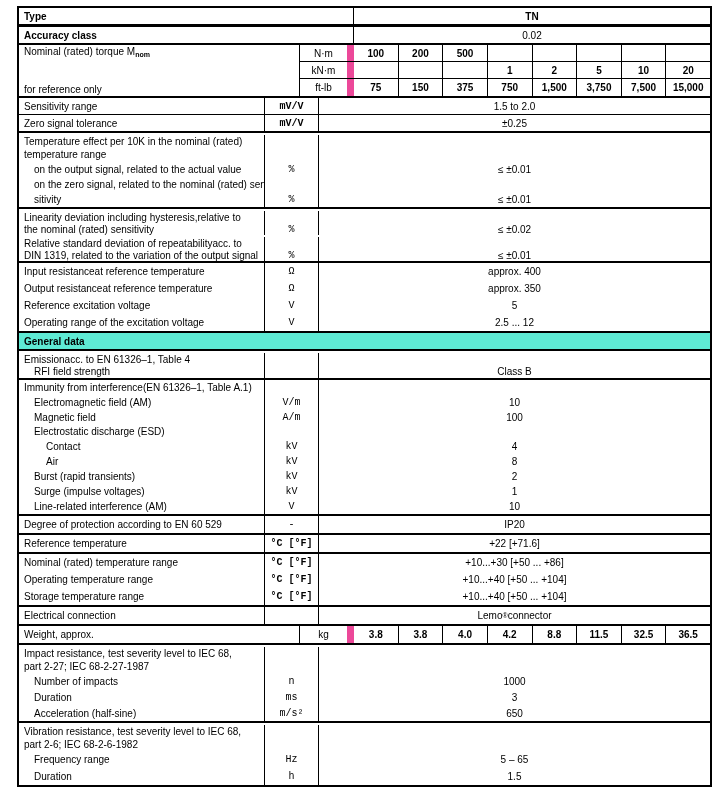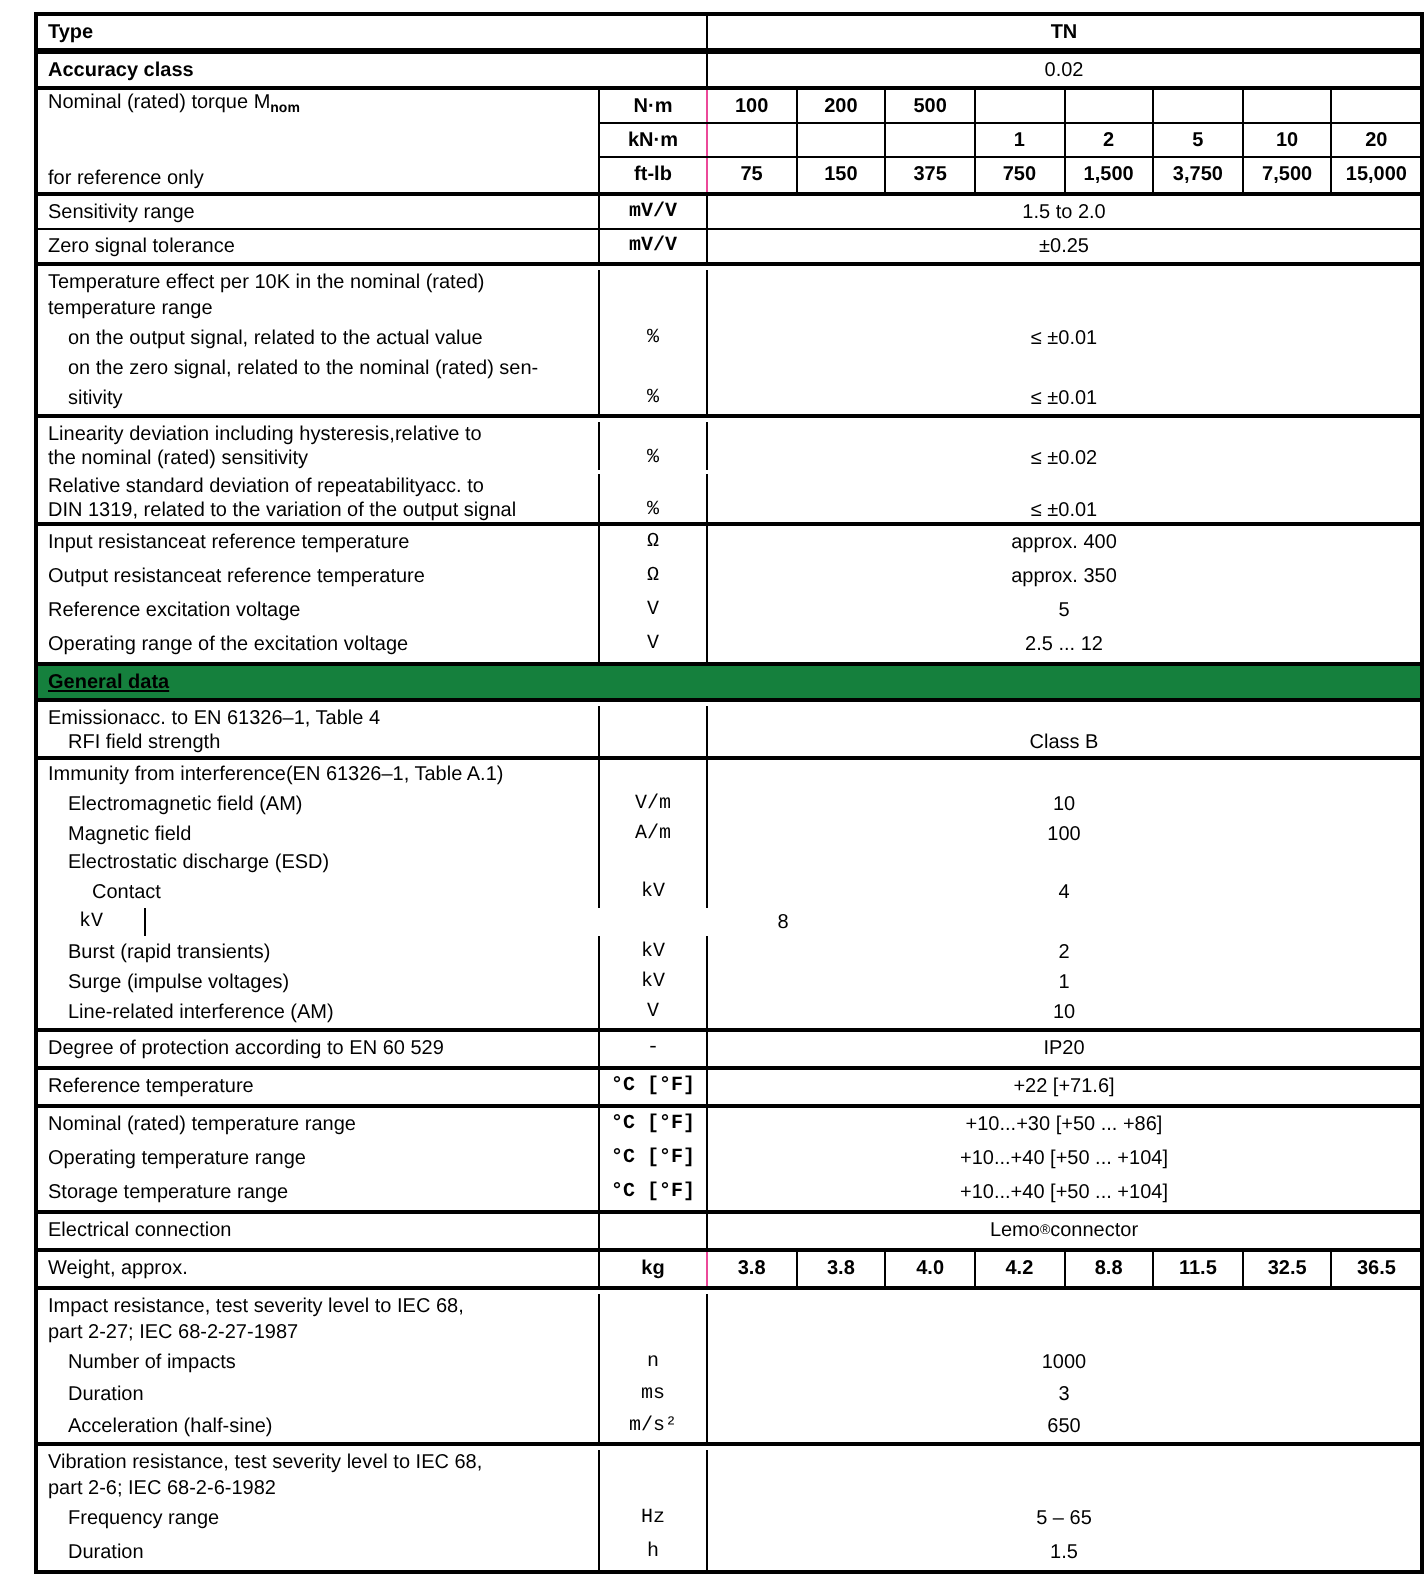--- a/index.html
+++ b/index.html
@@ -1,40 +1,40 @@
 <!DOCTYPE html>
 <html><head>
 <meta charset="utf-8">
 <style>
   html,body{margin:0;padding:0;background:#fff;}
   body{width:714px;height:798px;font-family:"Liberation Sans",sans-serif;color:#000;font-size:10px;}
   .spec-table{box-sizing:border-box;margin:6px 0 0 17px;width:695px;border:2px solid #000;}
   b{font-weight:normal;}
   
   .lr{display:flex;align-items:center;}
-  .lc{box-sizing:border-box;width:281px;border-right:1px solid #000;padding-left:5px;display:flex;align-items:center;align-self:stretch;white-space:nowrap;overflow:hidden;}
+  .lc{box-sizing:border-box;width:246px;border-right:1px solid #000;padding-left:5px;display:flex;align-items:center;align-self:stretch;white-space:nowrap;overflow:hidden;}
   .lc-wide{box-sizing:border-box;width:335px;border-right:1px solid #000;padding-left:5px;display:flex;align-items:center;align-self:stretch;font-weight:bold;}
   .uc{box-sizing:border-box;width:54px;border-right:1px solid #000;display:flex;align-items:center;justify-content:center;align-self:stretch;font-family:Liberation Mono, monospace;}
   .vc{flex:1;display:flex;align-items:center;justify-content:center;}
   .i1{padding-left:15px;}
   .i2{padding-left:27px;}
   .h12{height:12px;}.h13{height:13px;}.h14{height:14px;}.h15{height:15px;}
   .h16{height:16px;}.h17{height:17px;}
   .bb1{border-bottom:1px solid #000;}
   .bb2{border-bottom:2px solid #000;}
   .bb3{border-bottom:3px solid #000;}
   .block{display:flex;flex-direction:column;}
   .pt2{padding-top:2px;}
   
   .gridblock{display:flex;}
   .gl{box-sizing:border-box;width:281px;border-right:1px solid #000;display:flex;flex-direction:column;justify-content:space-between;padding:1px 0 1px 5px;}
   .gr{flex:1;display:flex;flex-direction:column;}
   .trow{display:flex;}
   .trow + .trow{border-top:1px solid #000;}
-  .uc2{box-sizing:border-box;width:54px;border-right:1px solid #ec4899;display:flex;align-items:center;justify-content:center;font-weight:bold;}
+  .uc2{box-sizing:border-box;width:54px;border-right:7px solid #ec4899;display:flex;align-items:center;justify-content:center;font-weight:normal;}
   .cells{flex:1;display:flex;}
   .cell{flex:1;display:flex;align-items:center;justify-content:center;font-weight:bold;}
   .cell + .cell{border-left:1px solid #000;}
   .band{display:flex;align-items:center;padding-left:5px;font-weight:bold;height:16px;}
   sub.sm{font-size:7px;vertical-align:-2px;font-weight:bold;}
   sup.sm{font-size:7px;vertical-align:4px;}
   .bold{font-weight:bold;}
 </style>
 </head>
 <body>
@@ -202,21 +202,21 @@
     </div>
     <div class="lr h17">
       <div class="lc">
           <b>Operating range of the excitation voltage</b>
         </div>
       <div class="uc">V</div>
       <div class="vc">2.5 ... 12</div>
     </div>
   </div>
 
-  <div class="band bb2" style="background:#15803d;text-decoration:underline;">General data</div>
+  <div class="band bb2" style="background:#5eead4;">General data</div>
 
   <div class="block bb2 pt2">
     <div class="lr h12">
       <div class="lc">
           <b>Emission</b>
           <span> acc. to EN 61326–1, Table 4</span>
         </div>
       <div class="uc"></div>
         <div class="vc"></div>
     </div>
@@ -250,20 +250,21 @@
       <div class="lc i1">Electrostatic discharge (ESD)</div>
       <div class="uc"></div>
         <div class="vc"></div>
     </div>
     <div class="lr h15">
       <div class="lc i2">Contact</div>
       <div class="uc">kV</div>
       <div class="vc">4</div>
     </div>
     <div class="lr h14">
+      <div class="lc i2">Air</div>
       <div class="uc">kV</div>
       <div class="vc">8</div>
     </div>
     <div class="lr h16">
       <div class="lc i1">Burst (rapid transients)</div>
       <div class="uc">kV</div>
       <div class="vc">2</div>
     </div>
     <div class="lr h15">
       <div class="lc i1">Surge (impulse voltages)</div>

